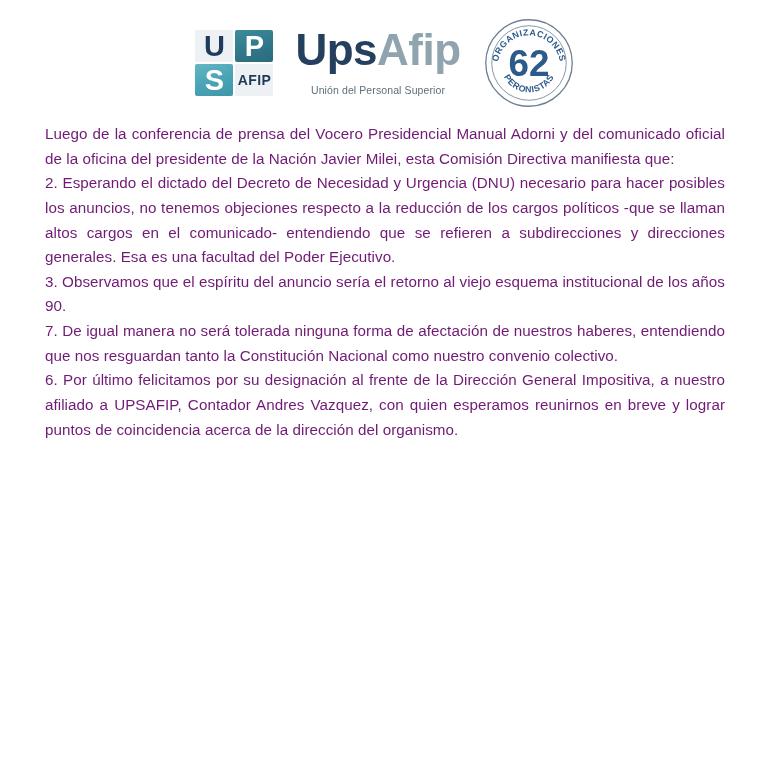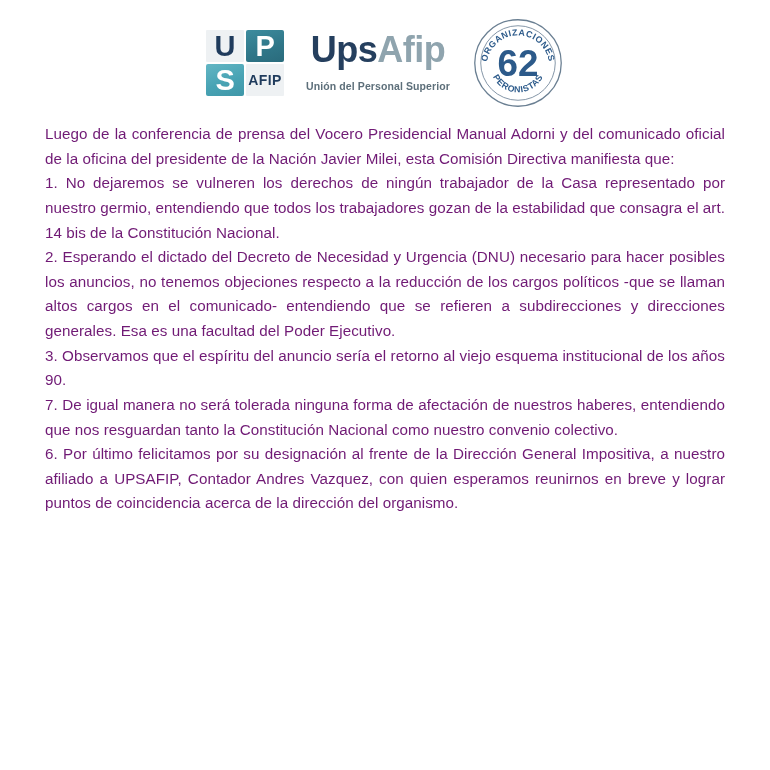--- a/index.html
+++ b/index.html
@@ -73,31 +73,31 @@
 
   
   .wordmark {
     display: flex;
     flex-direction: column;
     align-items: center;
     justify-content: center;
     padding-bottom: 2px;
   }
   .wordmark-main {
-    font-size: 36px;
+    font-size: 44px;
     font-weight: bold;
     letter-spacing: -0.5px;
     line-height: 1;
     white-space: nowrap;
   }
   .wm-ups { color: #253f5e; }
   .wm-afip { color: #8fa4ae; }
   .wordmark-sub {
     font-size: 10.5px;
-    font-weight: bold;
+    font-weight: normal;
     color: #5d6f7a;
     margin-top: 12px;
     letter-spacing: 0.1px;
     white-space: nowrap;
   }
 
   
   .seal {
     position: relative;
     width: 92px;
@@ -163,21 +163,20 @@
       <text x="50" y="64" text-anchor="middle" font-family="Liberation Sans, sans-serif" font-size="40" font-weight="bold" fill="#2c5a8a">62</text>
     </svg>
   </div>
 
 </div>
 
 <div class="doc">
 
   <p class="para intro">Luego de la conferencia de prensa del Vocero Presidencial Manual Adorni y del comunicado oficial de la oficina del presidente de la Nación Javier Milei, esta Comisión Directiva manifiesta que:</p>
 
-  <p class="para item">1. No dejaremos se vulneren los derechos de ningún trabajador de la Casa representado por nuestro germio, entendiendo que todos los trabajadores gozan de la estabilidad que consagra el art. 14 bis de la Constitución Nacional.</p>
 
   <p class="para item">2. Esperando el dictado del Decreto de Necesidad y Urgencia (DNU) necesario para hacer posibles los anuncios, no tenemos objeciones respecto a la reducción de los cargos políticos -que se llaman altos cargos en el comunicado- entendiendo que se refieren a subdirecciones y direcciones generales. Esa es una facultad del Poder Ejecutivo.</p>
 
   <p class="para item">3. Observamos que el espíritu del anuncio sería el retorno al viejo esquema institucional de los años 90.</p>
 
 
   <p class="para item">7. De igual manera no será tolerada ninguna forma de afectación de nuestros haberes, entendiendo que nos resguardan tanto la Constitución Nacional como nuestro convenio colectivo.</p>
 
   <p class="para item">6. Por último felicitamos por su designación al frente de la Dirección General Impositiva, a nuestro afiliado a UPSAFIP, Contador Andres Vazquez, con quien esperamos reunirnos en breve y lograr puntos de coincidencia acerca de la dirección del organismo.</p>
 

